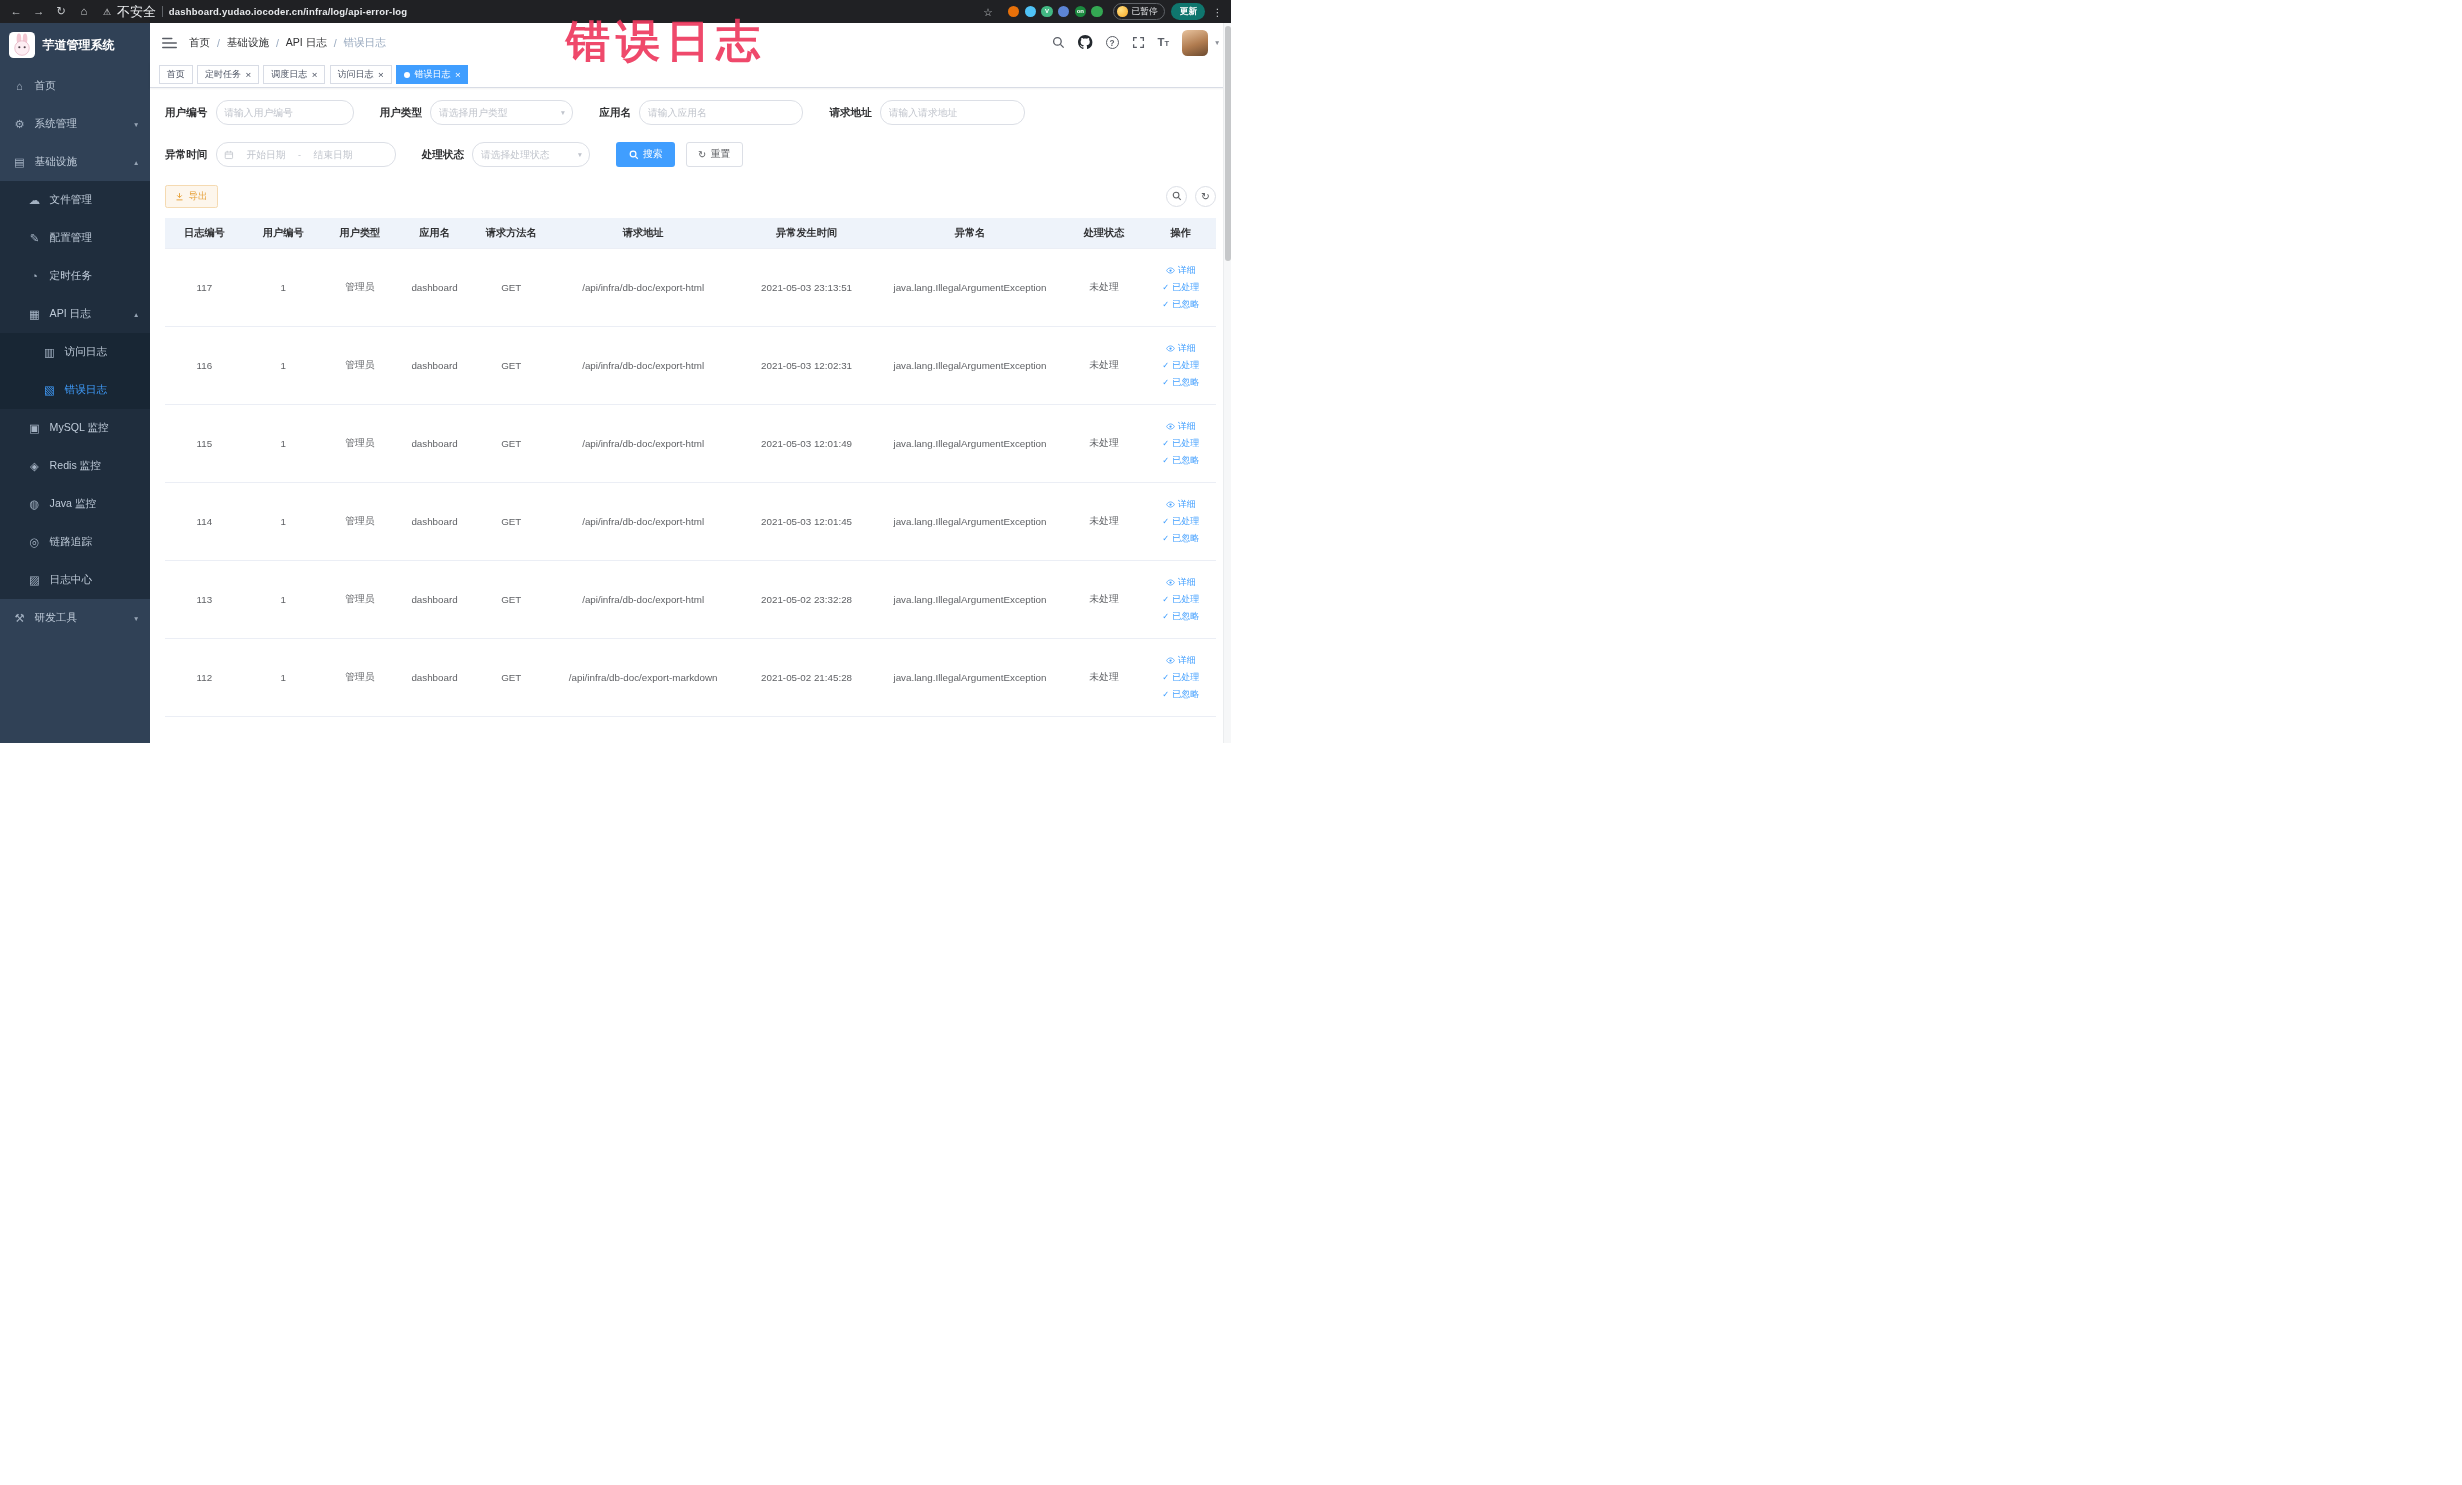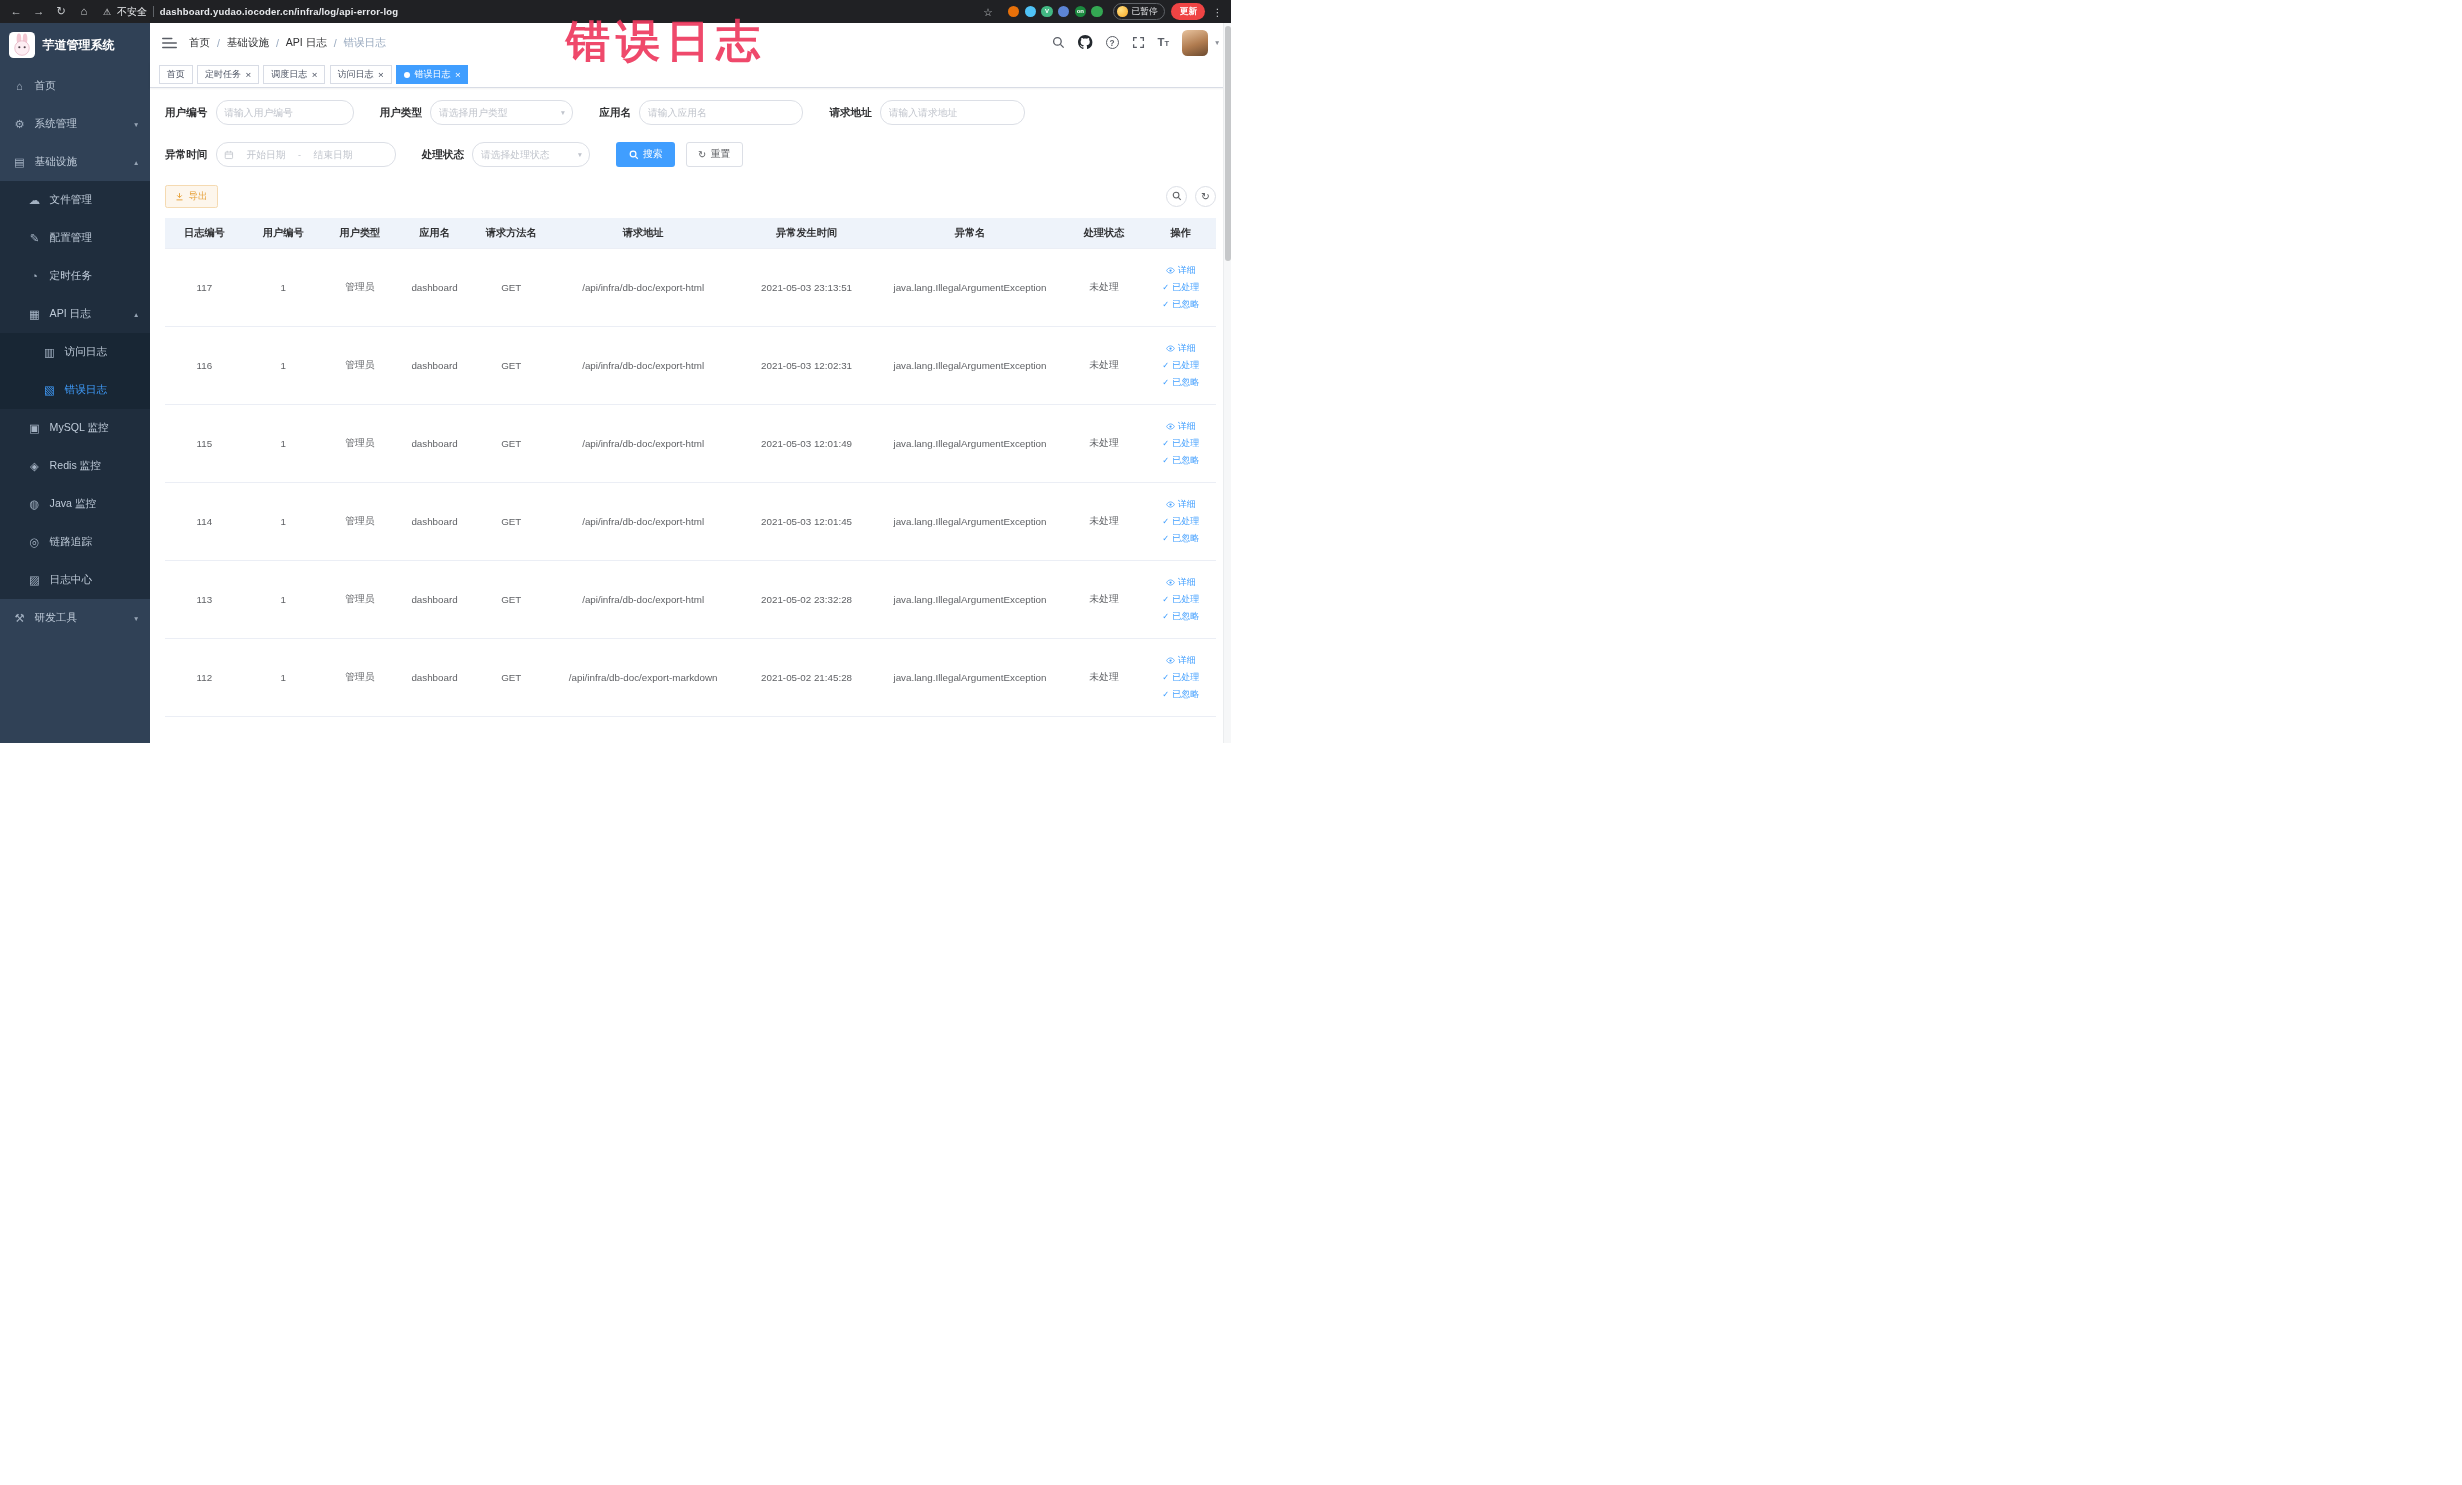--- a/index.html
+++ b/index.html
@@ -11,32 +11,32 @@
   :root{
     --accent:#409eff; --sidebar-bg:#304156; --submenu-bg:#1f2d3d;
     --warning:#e6a23c; --watermark-color:#ee3a5f;
   }
 
   
   .browser-bar{height:23px;background:#202124;display:flex;align-items:center;color:#e8eaed;padding:0 7.6px;gap:6px;}
   .nav-icon{width:16.7px;text-align:center;color:#c7cacd;font-size:11.4px;cursor:pointer;line-height:23px;}
   .url-area{flex:1;display:flex;align-items:center;gap:6px;padding:0 4.5px;min-width:0;}
   .warn-icon{color:#e8eaed;font-size:9px;}
-  .security-label{color:#e8eaed;font-size:10px;}
+  .security-label{color:#e8eaed;font-size:13px;}
   .divider{width:0.8px;height:10.6px;background:#5f6368;}
   .url-text{color:#e8eaed;font-weight:700;font-size:9.5px;letter-spacing:0.2px;white-space:nowrap;overflow:hidden;}
   .url-spacer{flex:1;}
   .bookmark-star{color:#c7cacd;font-size:10.6px;cursor:pointer;}
   .ext-area{display:flex;align-items:center;gap:5.3px;margin:0 4.5px;}
   .ext-dot{width:11.4px;height:11.4px;border-radius:50%;display:inline-flex;align-items:center;justify-content:center;
     color:#fff;font-size:6px;font-weight:700;cursor:pointer;}
   .profile-pill{display:flex;align-items:center;gap:3.8px;border:0.8px solid #5f6368;border-radius:9px;
     padding:1.5px 6.8px 1.5px 3px;font-size:8.7px;color:#e8eaed;cursor:pointer;white-space:nowrap;}
   .pill-face{width:10.6px;height:10.6px;border-radius:50%;background:radial-gradient(circle at 35% 35%,#ffe082,#f9a825);}
-  .update-pill{background:#ef4444;color:#fff;border-radius:9px;padding:2.3px 8.3px;font-size:8.7px;font-weight:700;cursor:pointer;white-space:nowrap;}
+  .update-pill{background:#0f766e;color:#fff;border-radius:9px;padding:2.3px 8.3px;font-size:8.7px;font-weight:700;cursor:pointer;white-space:nowrap;}
   .kebab{color:#c7cacd;font-size:10.6px;width:12px;text-align:center;cursor:pointer;}
 
   
   .app{display:flex;height:720px;}
   .sidebar{width:150px;background:var(--sidebar-bg);color:#bfcbd9;flex-shrink:0;overflow:hidden;}
   .logo-row{height:44px;display:flex;align-items:center;gap:7.6px;padding:0 9px;}
   .logo-title{color:#fff;font-weight:700;font-size:12px;white-space:nowrap;}
   .menu-item{height:38px;display:flex;align-items:center;padding:0 12px;gap:7.6px;font-size:10.6px;cursor:pointer;}
   .menu-item .mi-icon{width:15px;text-align:center;font-size:11.4px;color:#a3b1c2;flex-shrink:0;}
   .menu-item .mi-label{white-space:nowrap;}

